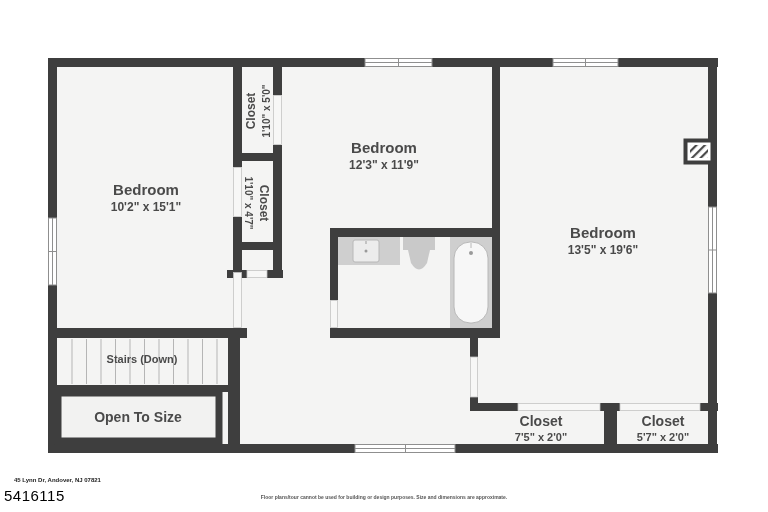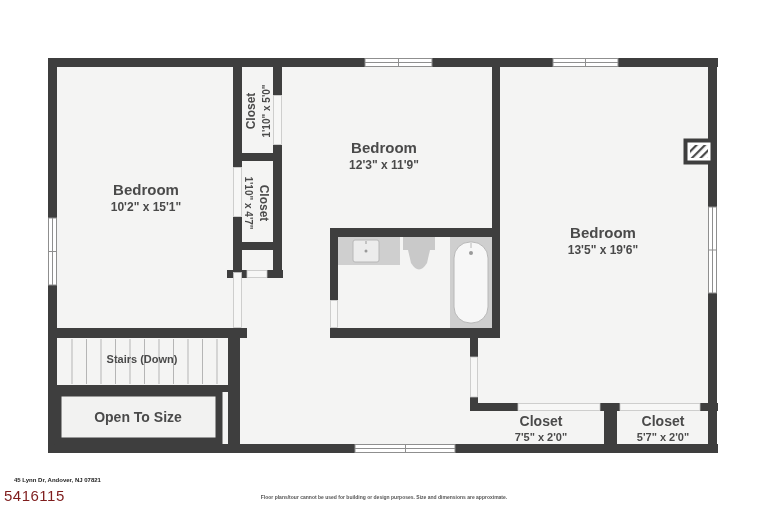--- a/index.html
+++ b/index.html
@@ -11,21 +11,21 @@
   .lbl .dims{font-weight:bold;font-size:12px;display:block;}
   .lbl.small .name{font-size:14px;}
   .lbl.small .dims{font-size:11px;}
   .lbl.tiny .name{font-size:12px;}
   .lbl.tiny .dims{font-size:10px;}
   .lbl.rot-ccw{transform:translate(-50%,-50%) rotate(-90deg);}
   .lbl.rot-cw{transform:translate(-50%,-50%) rotate(90deg);}
   .lbl .single{font-weight:bold;font-size:11px;color:#4a4a4a;display:block;}
   .lbl .single.big{font-size:14px;}
   .footer-address{position:absolute;left:14px;top:477px;font-size:6px;font-weight:bold;color:#222222;}
-  .listing-number{position:absolute;left:4px;top:487px;font-size:15px;color:#7f1d1d;letter-spacing:0.5px;}
+  .listing-number{position:absolute;left:4px;top:487px;font-size:15px;color:#000000;letter-spacing:0.5px;}
   .disclaimer{position:absolute;left:0;top:494px;width:768px;text-align:center;font-size:5px;font-weight:bold;color:#555555;}
 </style>
 </head>
 <body>
 
 <div class="stage">
 
   <svg class="plan" width="768" height="512" viewBox="0 0 768 512">
     <defs>
       <pattern id="hatch" patternUnits="userSpaceOnUse" width="6" height="6" patternTransform="rotate(45)">

